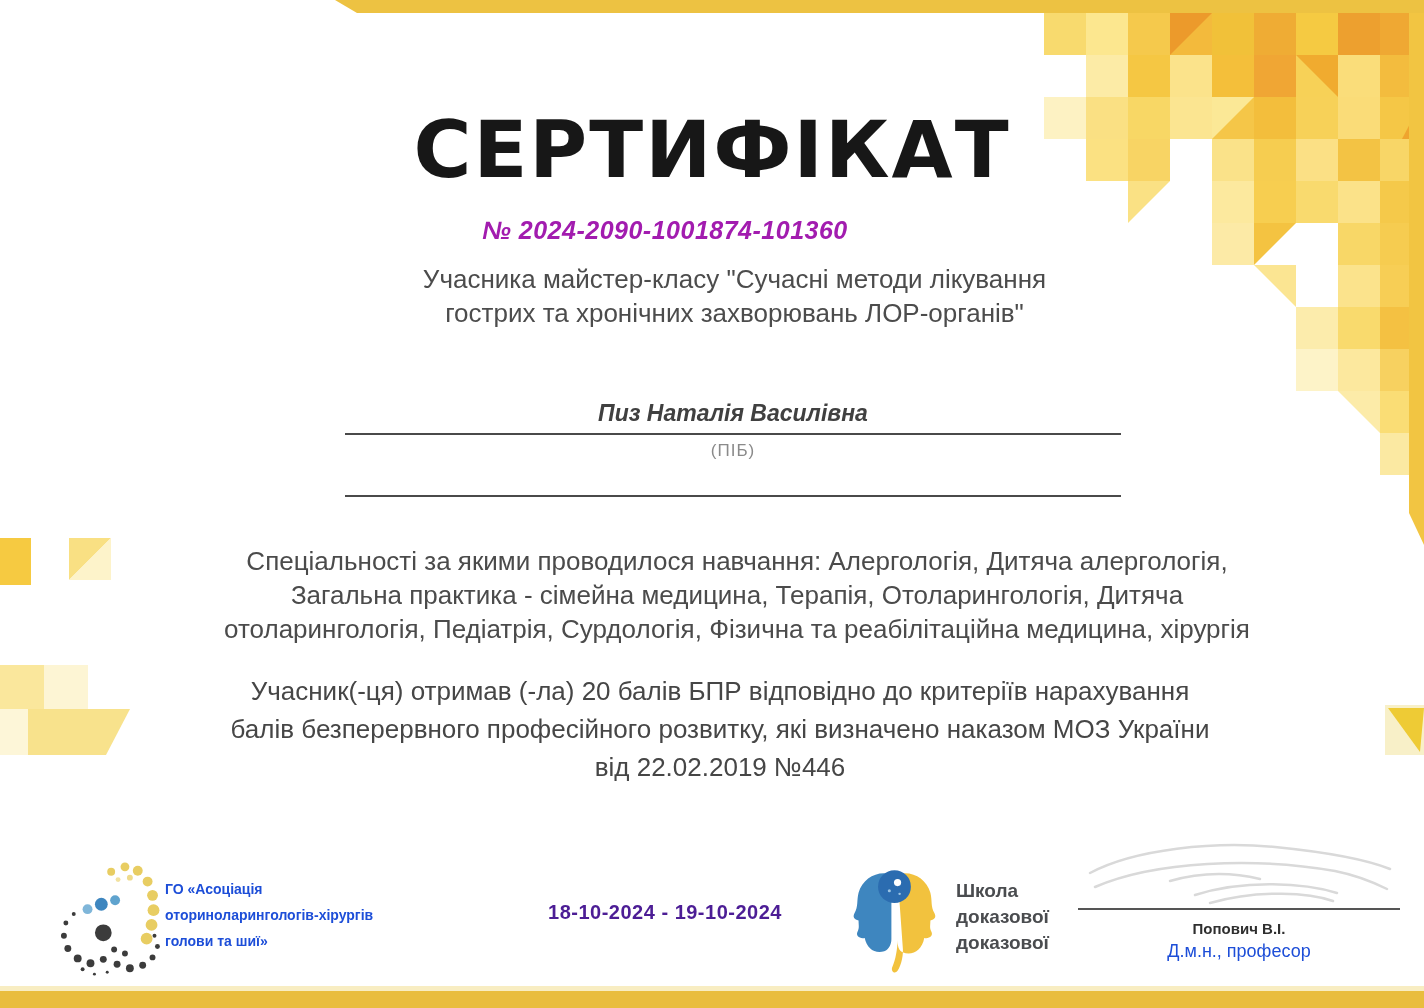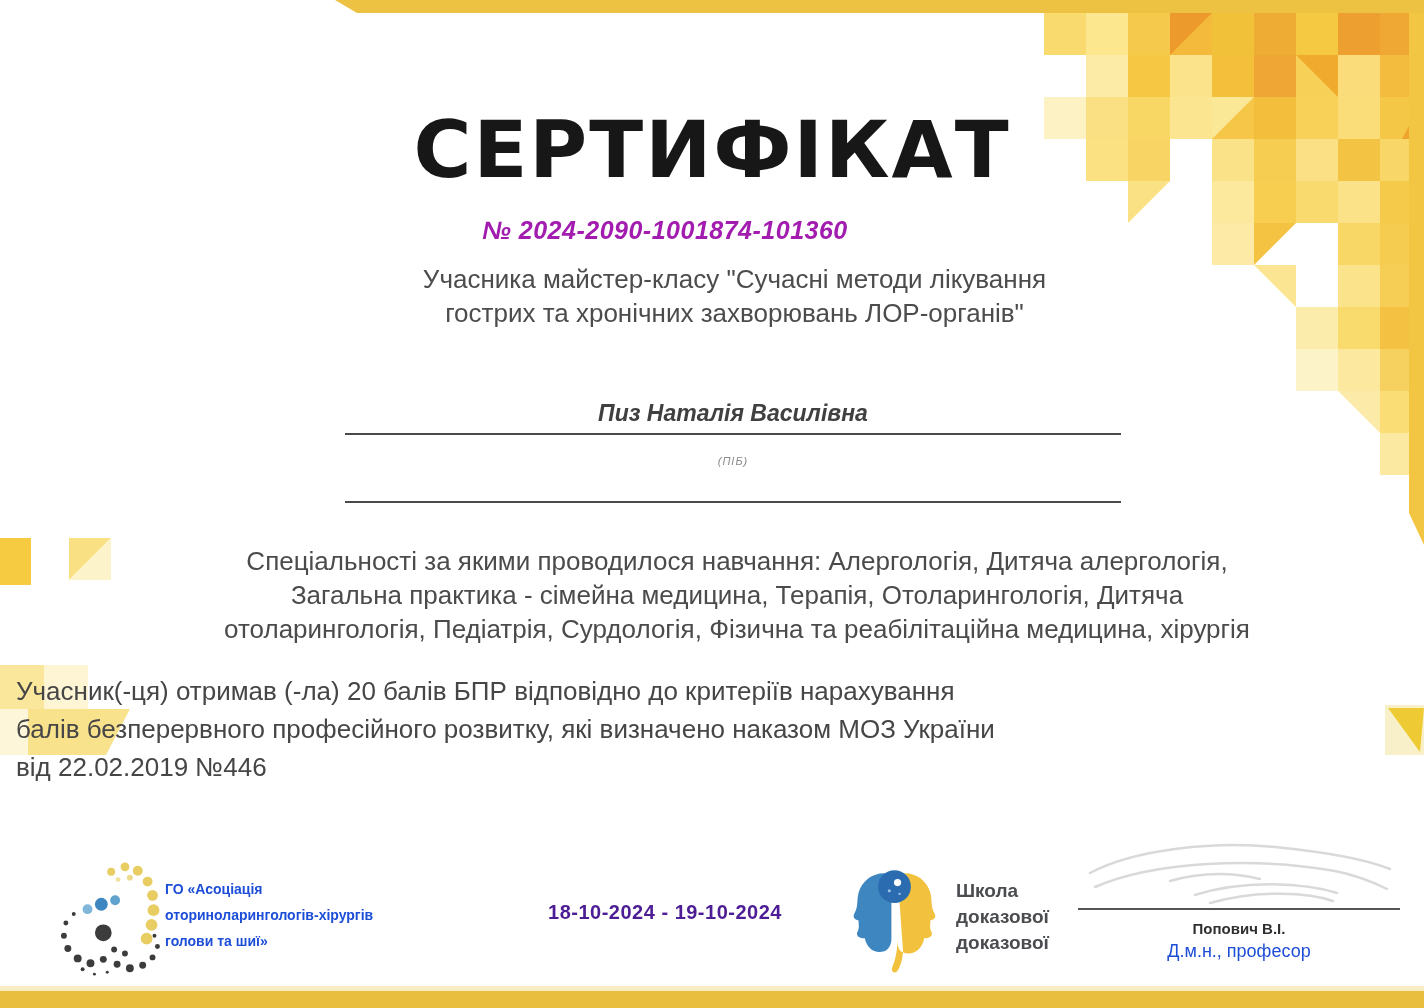--- a/index.html
+++ b/index.html
@@ -18,28 +18,28 @@
     left:0;width:1330px;top:216px;text-align:center;
     font-style:italic;font-weight:bold;font-size:25px;color:#a21caf;letter-spacing:0.5px;
   }
   .participant{
     left:45px;right:0;top:262px;text-align:center;
     font-size:26px;line-height:34px;color:#4c4c4c;
   }
   .name-block{left:345px;width:776px;top:400px;text-align:center;}
   .holder-name{font-style:italic;font-weight:bold;font-size:23px;color:#404040;}
   .rule{height:2px;background:#4a4a4a;margin-top:6px;}
-  .holder-label{font-size:11px;color:#8a8a8a;margin-top:20px;letter-spacing:1px;font-style:italic;}
+  .holder-label{font-size:17px;color:#8a8a8a;margin-top:6px;letter-spacing:1px;}
   .rule2{height:2px;background:#4a4a4a;margin-top:34px;}
   .specialties{
     left:60px;right:10px;top:544px;text-align:center;
     font-size:26px;line-height:34px;color:#4b4b4b;
   }
   .points{
-    left:0;right:0;top:672px;text-align:left;
+    left:0;right:0;top:672px;text-align:center;
     font-size:26px;line-height:38px;color:#464646;padding-left:16px;
   }
   .assoc-logo{left:58px;top:853px;width:128px;height:132px;}
   .assoc-name{
     left:165px;top:876px;width:360px;
     font-weight:bold;font-size:14px;line-height:26px;color:#1d4ed8;
   }
   .dates{
     left:540px;top:901px;width:250px;text-align:center;
     font-weight:bold;font-size:20px;color:#4c1d95;letter-spacing:0.5px;

